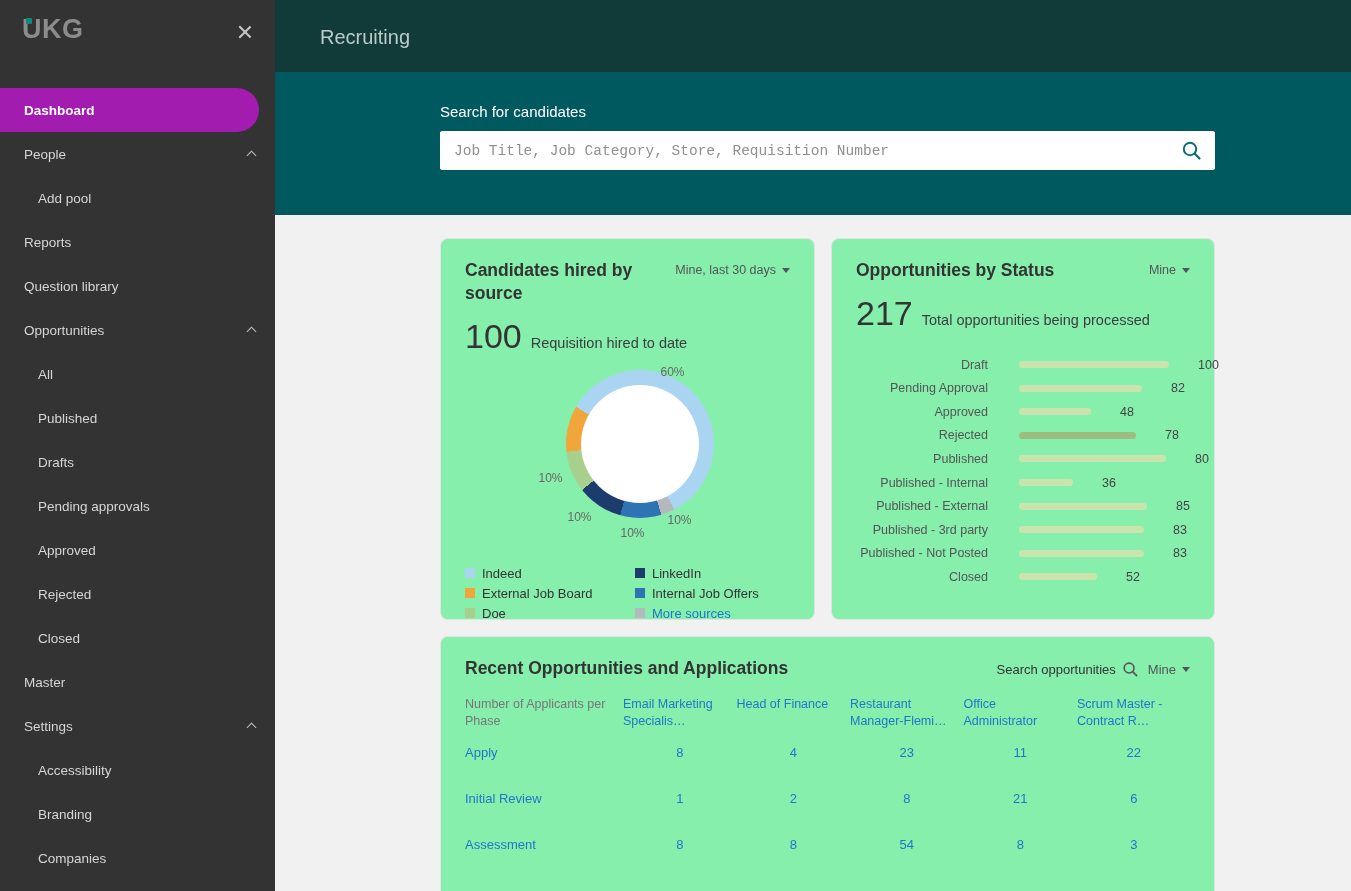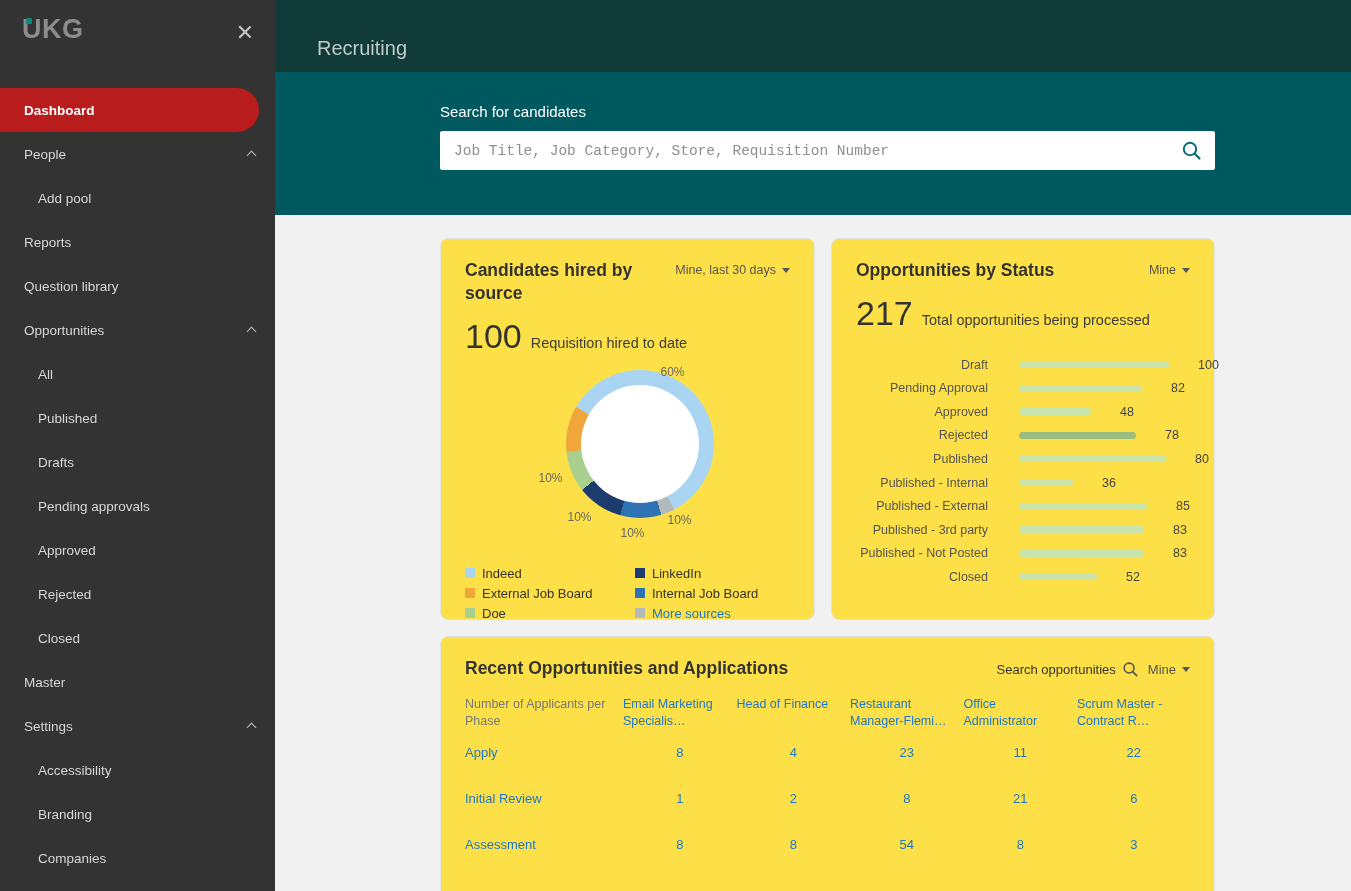--- a/index.html
+++ b/index.html
@@ -14,37 +14,37 @@
   .logo { position:absolute; left:22px; top:14px; font-size:27px; font-weight:bold; color:#8c8c8c; letter-spacing:.5px; }
   .logo-dot { position:absolute; left:4px; top:4px; width:6px; height:6px; background:#0e8a7a; border-radius:1px; }
   .close-btn { position:absolute; right:18px; top:22px; width:20px; height:20px; background:none; border:none; cursor:pointer; padding:0; }
   .x-icon { position:relative; display:block; width:16px; height:16px; }
   .x-icon::before, .x-icon::after { content:""; position:absolute; left:7px; top:0; width:1.6px; height:16px; background:#c9c9c9; }
   .x-icon::before { transform:rotate(45deg); }
   .x-icon::after { transform:rotate(-45deg); }
   .nav { position:absolute; top:88px; left:0; right:0; }
   .nav-item { height:44px; display:flex; align-items:center; padding:0 20px 0 24px; color:#d6d6d6; font-size:13.5px; cursor:pointer; }
   .nav-item.sub { padding-left:38px; }
-  .nav-item.active { background:#b91c1c; border-radius:0 22px 22px 0; margin-right:16px; color:#ffffff; font-weight:bold; }
+  .nav-item.active { background:#a21caf; border-radius:0 22px 22px 0; margin-right:16px; color:#ffffff; font-weight:bold; }
   .chev { display:inline-block; width:7px; height:7px; border-left:1.6px solid #bdbdbd; border-top:1.6px solid #bdbdbd; transform:rotate(45deg); margin-left:auto; margin-top:3px; }
   
   .topbar { position:absolute; left:275px; top:0; right:0; height:72px; background:#103b38; }
-  .topbar h1 { margin:12px; padding-left:30px; line-height:72px; font-size:20px; font-weight:500; color:#bccbca; }
+  .topbar h1 { margin:1px; padding-left:44px; line-height:72px; font-size:20px; font-weight:500; color:#bccbca; }
   .banner { position:absolute; left:275px; top:72px; right:0; height:143px; background:#00595f; }
   .banner-inner { margin-left:165px; width:775px; padding-top:31px; }
   .banner-label { display:block; font-size:15px; color:#ffffff; margin-bottom:11px; }
   .search-box { position:relative; height:39px; background:#ffffff; border-radius:3px; }
   .search-box input { width:100%; height:100%; border:none; outline:none; padding:0 46px 0 14px; font-size:14.5px; color:#4d7c0f; border-radius:3px; font-family:Liberation Mono, monospace; }
   .search-box input::placeholder { color:#8f8f8f; }
   .search-box .mag { position:absolute; right:13px; top:9px; cursor:pointer; }
   
   .main { position:absolute; left:275px; top:215px; right:0; bottom:0; background:#f1f1f2; overflow:hidden; }
   .content { margin-left:165px; width:775px; padding-top:23px; }
   .cards-row { display:flex; gap:16px; margin-bottom:16px; }
-  .card { background:#fde047; border:1px solid #e3e3e3; border-radius:8px; padding:20px 24px; }
+  .card { background:#86efac; border:1px solid #e3e3e3; border-radius:8px; padding:20px 24px; }
   .card1 { width:375px; height:382px; }
   .card2 { width:384px; height:382px; }
   .card3 { width:775px; height:330px; }
   .card-head { display:flex; justify-content:space-between; align-items:flex-start; }
   .card-title { font-size:17.5px; font-weight:bold; color:#333; line-height:1.3; margin:0; }
   .card1 .card-title { max-width:200px; }
   .filter { display:flex; align-items:center; gap:6px; font-size:12.5px; color:#555; margin-top:4px; cursor:pointer; white-space:nowrap; }
   .caret { width:0; height:0; border-left:4px solid transparent; border-right:4px solid transparent; border-top:5px solid #555; }
   .big-row { display:flex; align-items:baseline; margin-top:12px; }
   .big-num { font-size:34px; color:#333; }
@@ -204,21 +204,21 @@
           <div class="legend-item">
               <span class="legend-swatch" style="background: rgb(29, 60, 110);"></span>
               <span class="legend-label">LinkedIn</span>
             </div>
           <div class="legend-item">
               <span class="legend-swatch" style="background: rgb(240, 166, 58);"></span>
               <span class="legend-label">External Job Board</span>
             </div>
           <div class="legend-item">
               <span class="legend-swatch" style="background: rgb(46, 116, 181);"></span>
-              <span class="legend-label">Internal Job Board</span>
+              <span class="legend-label">Internal Job Offers</span>
             </div>
           <div class="legend-item">
               <span class="legend-swatch" style="background: rgb(168, 207, 142);"></span>
               <span class="legend-label">Doe</span>
             </div>
           <div class="legend-item link">
               <span class="legend-swatch" style="background: rgb(179, 185, 189);"></span>
               <span class="legend-label">More sources</span>
             </div>
         </div>

